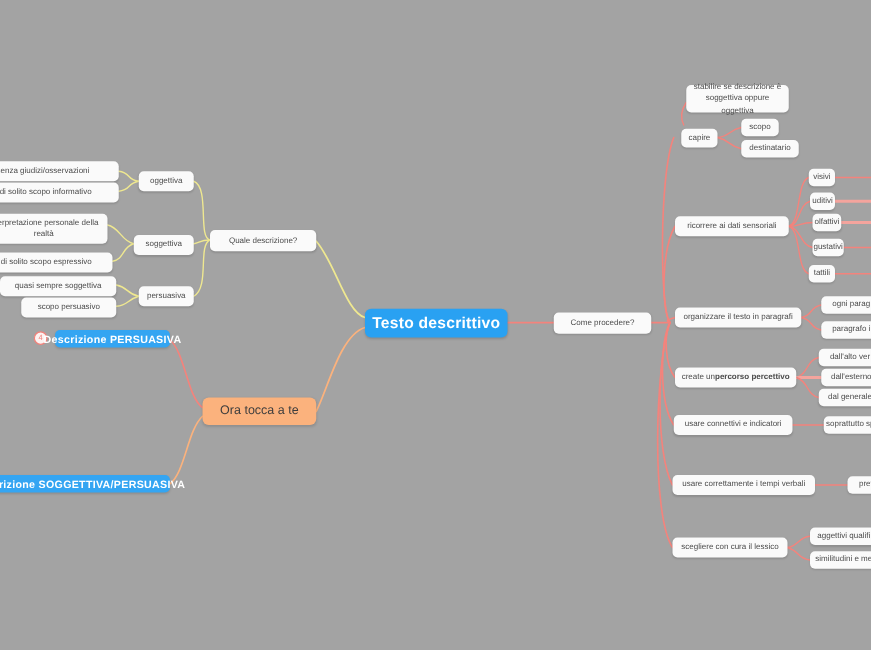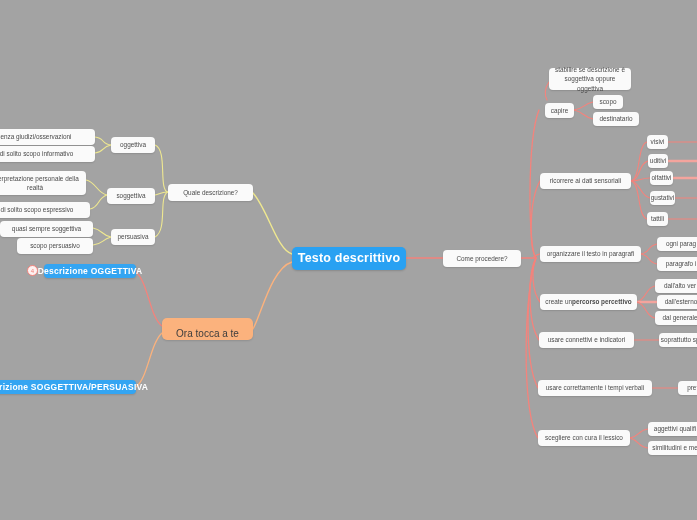--- a/index.html
+++ b/index.html
@@ -56,21 +56,20 @@
     box-shadow: 0 1px 2px rgba(0,0,0,.14);
   }
   
   .node.orange {
     background: #fbb27d;
     color: #3d3d3d;
     font-size: 10px;
     border-radius: 5px;
     padding: 0 10px;
     box-shadow: 0 1px 2px rgba(0,0,0,.12);
-    align-items: flex-end;
   }
   
   .node.card {
     background: #fafafa;
     color: #4a4a4a;
     font-size: 6.4px;
     border-radius: 4px;
     padding: 0 6px;
     box-shadow: 0 1px 1.6px rgba(0,0,0,.13);
   }
@@ -209,21 +208,21 @@
   </div>
 
   <div class="node orange" style="left:162px; top:318px; width:91px; height:22px;">
     <span>Ora tocca a te</span>
   </div>
 
   <div class="badge" style="left:27px; top:265px;">
     <span>4</span>
   </div>
   <div class="node blue" style="left:44px; top:264px; width:92px; height:14px;">
-    <span>Descrizione OGGETTIVA</span>
+    <span>Descrizione PERSUASIVA</span>
   </div>
 
   <div class="node blue" style="left:-10px; top:380px; width:146px; height:14px;">
     <span>Descrizione SOGGETTIVA/PERSUASIVA</span>
   </div>
 
   <div class="node card" style="left:443px; top:250px; width:78px; height:17px;">
     <span>Come procedere?</span>
   </div>
 

